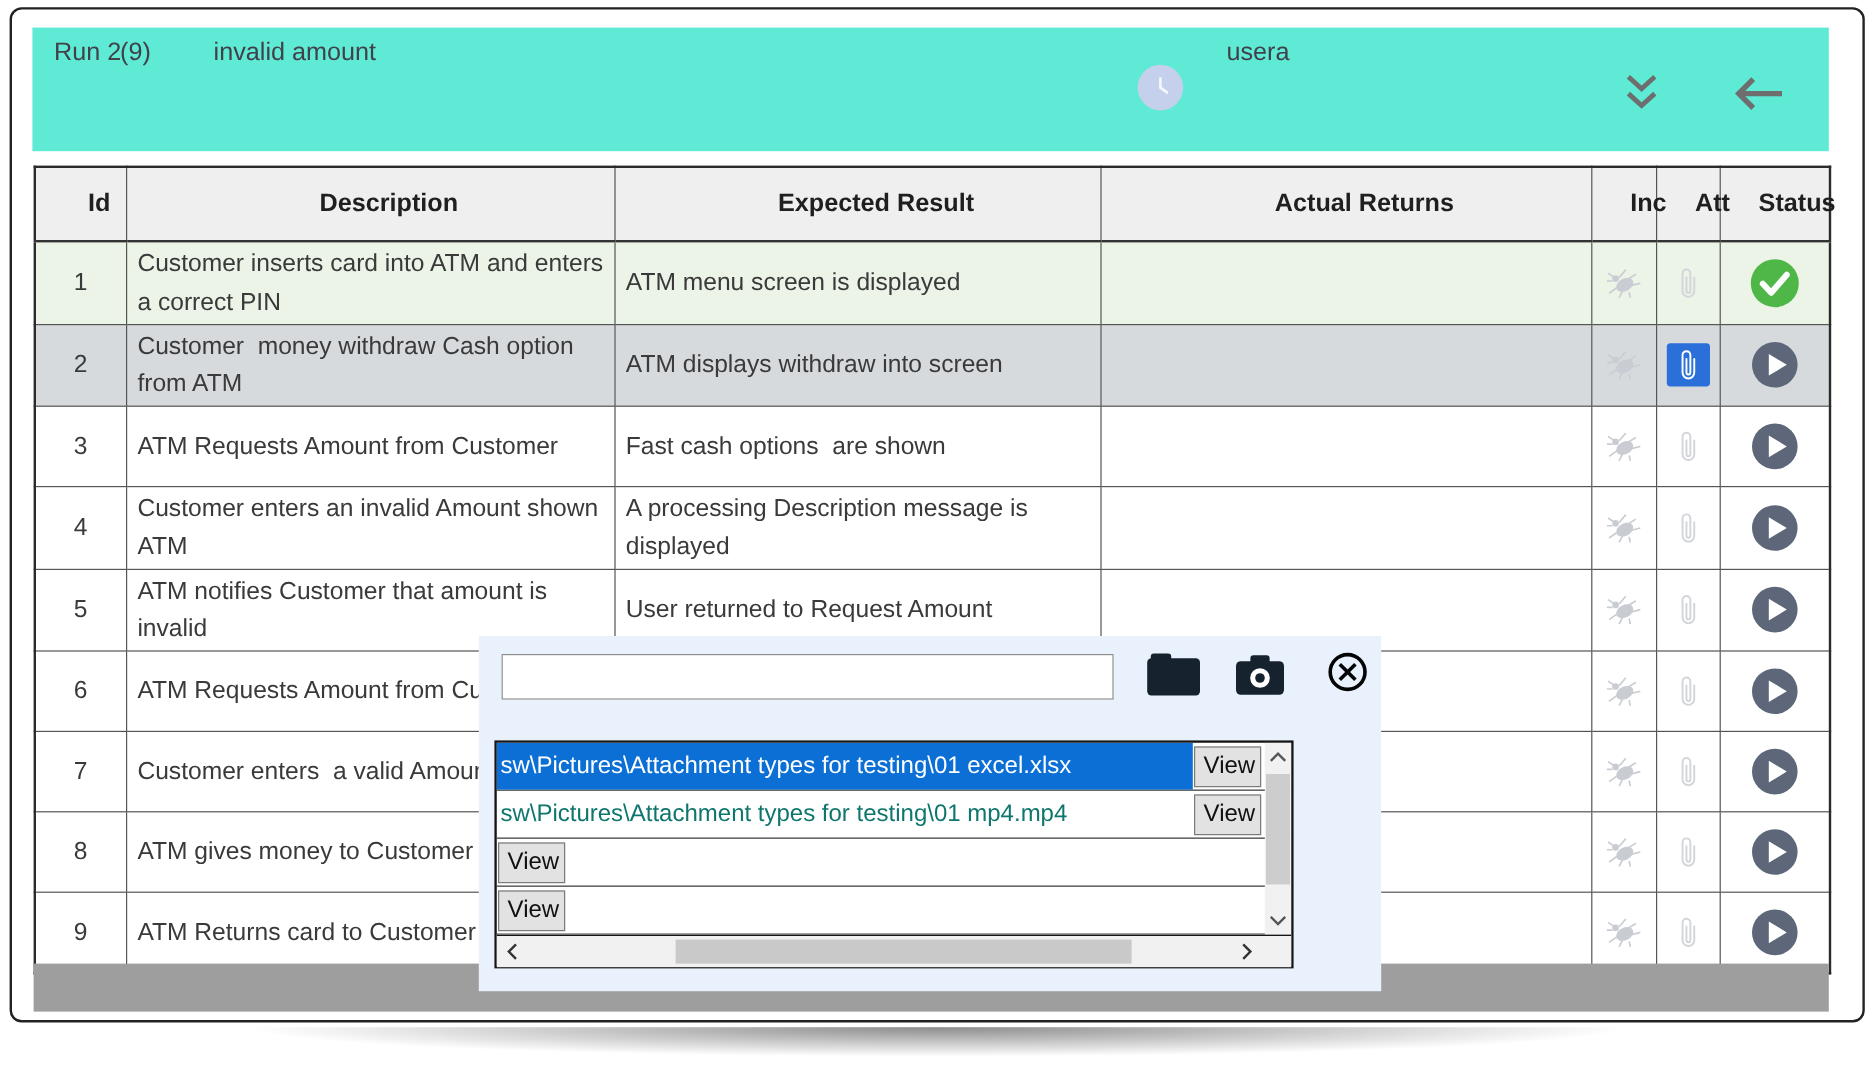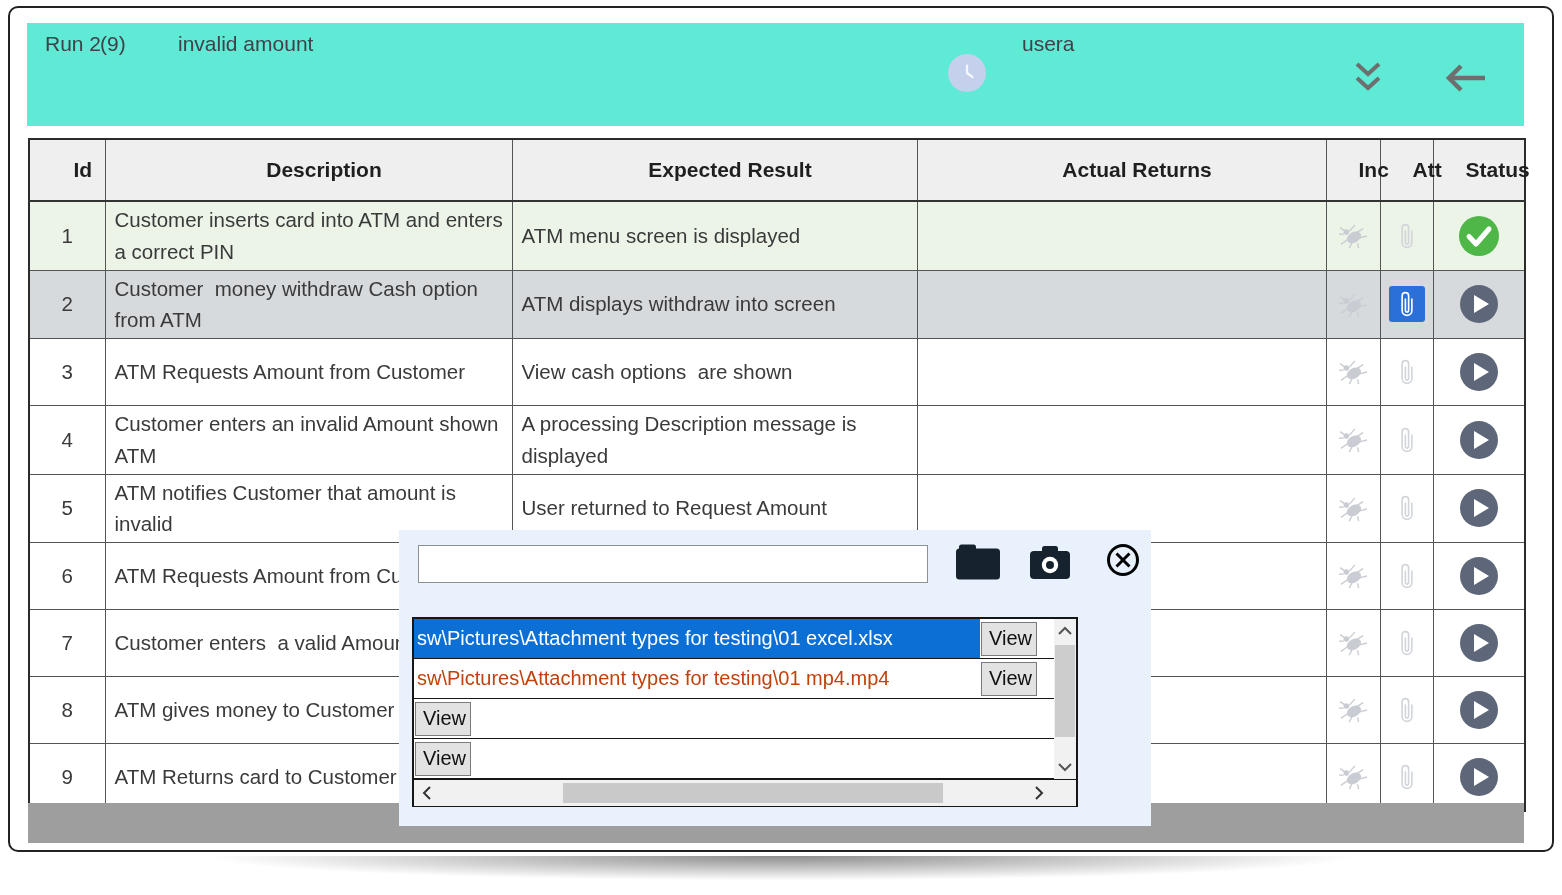--- a/index.html
+++ b/index.html
@@ -49,23 +49,23 @@
   .dlg-input{position:absolute;left:19px;top:15px;width:510px;height:38px;border:1px solid #8f8f8f;
              background:#fff;font-size:20px;font-family:"Liberation Sans",sans-serif;padding:0 8px;box-sizing:border-box;}
   .dlg-folder{left:553px;top:12px;width:52px;height:40px;}
   .dlg-camera{left:628px;top:14px;width:46px;height:38px;}
   .dlg-close{left:705px;top:11px;width:38px;height:38px;}
 
   .listbox{position:absolute;left:13px;top:87px;width:666px;height:190px;background:#fff;
            border:2px solid #161616;box-sizing:border-box;}
   .rows{position:relative;height:160px;overflow:hidden;}
   .file-row{display:flex;height:40px;border-bottom:1px solid #161616;box-sizing:border-box;
-            align-items:center;padding-right:38px;background:#fff;}
+            align-items:center;padding-right:24px;background:#fff;}
   .file-row:last-child{border-bottom:none;}
-  .file-path{flex:1;font-size:20px;color:#c2410c;white-space:nowrap;overflow:hidden;padding-left:3px;
+  .file-path{flex:1;font-size:20px;color:#0f766e;white-space:nowrap;overflow:hidden;padding-left:3px;
              display:flex;align-items:center;height:100%;}
   .file-row.selected .file-path{background:#0b6fd6;color:#ffffff;}
   .view-btn{width:56px;height:34px;margin:2px 1px;background:#e2e2e2;border:1px solid #7b7b7b;
             font-size:20px;font-family:"Liberation Sans",sans-serif;color:#101010;
             overflow:hidden;text-align:left;padding:0 0 0 7px;white-space:nowrap;flex:0 0 auto;}
   .vscroll{position:absolute;right:0;top:0;width:22px;height:160px;background:#f1f1f1;}
   .vthumb{position:absolute;left:1px;top:26px;width:20px;height:92px;background:#cdcdcd;}
   .sarrow{position:absolute;background:none;border:none;padding:0;display:flex;align-items:center;justify-content:center;width:22px;height:24px;}
   .v-up{top:0;left:0;} .v-down{bottom:0;left:0;}
   .hscroll{position:relative;height:26px;background:#f1f1f1;border-top:1px solid #161616;}
@@ -204,21 +204,21 @@
             <polygon points="15,11 30,20 15,29" fill="#ffffff"></polygon>
           </svg>
         </span>
 
       </button>
     </td>
   </tr>
         <tr>
     <td class="c-id">3</td>
     <td class="c-desc">ATM Requests Amount from Customer</td>
-    <td class="c-exp">View cash options  are shown</td>
+    <td class="c-exp">Fast cash options  are shown</td>
     <td class="c-act"></td>
     <td class="c-icon">
       <button class="cellbtn">
         <svg width="30" height="26" viewBox="0 0 32 28">
           <g stroke="#c9cdd3" stroke-width="1.5" fill="none">
             <line x1="12" y1="9" x2="18" y2="2"></line>
                   <line x1="19" y1="11" x2="27" y2="6"></line>
             <line x1="23" y1="16" x2="31" y2="14"></line>
                   <line x1="10" y1="18" x2="3" y2="23"></line>
             <line x1="15" y1="21" x2="12" y2="27"></line>

